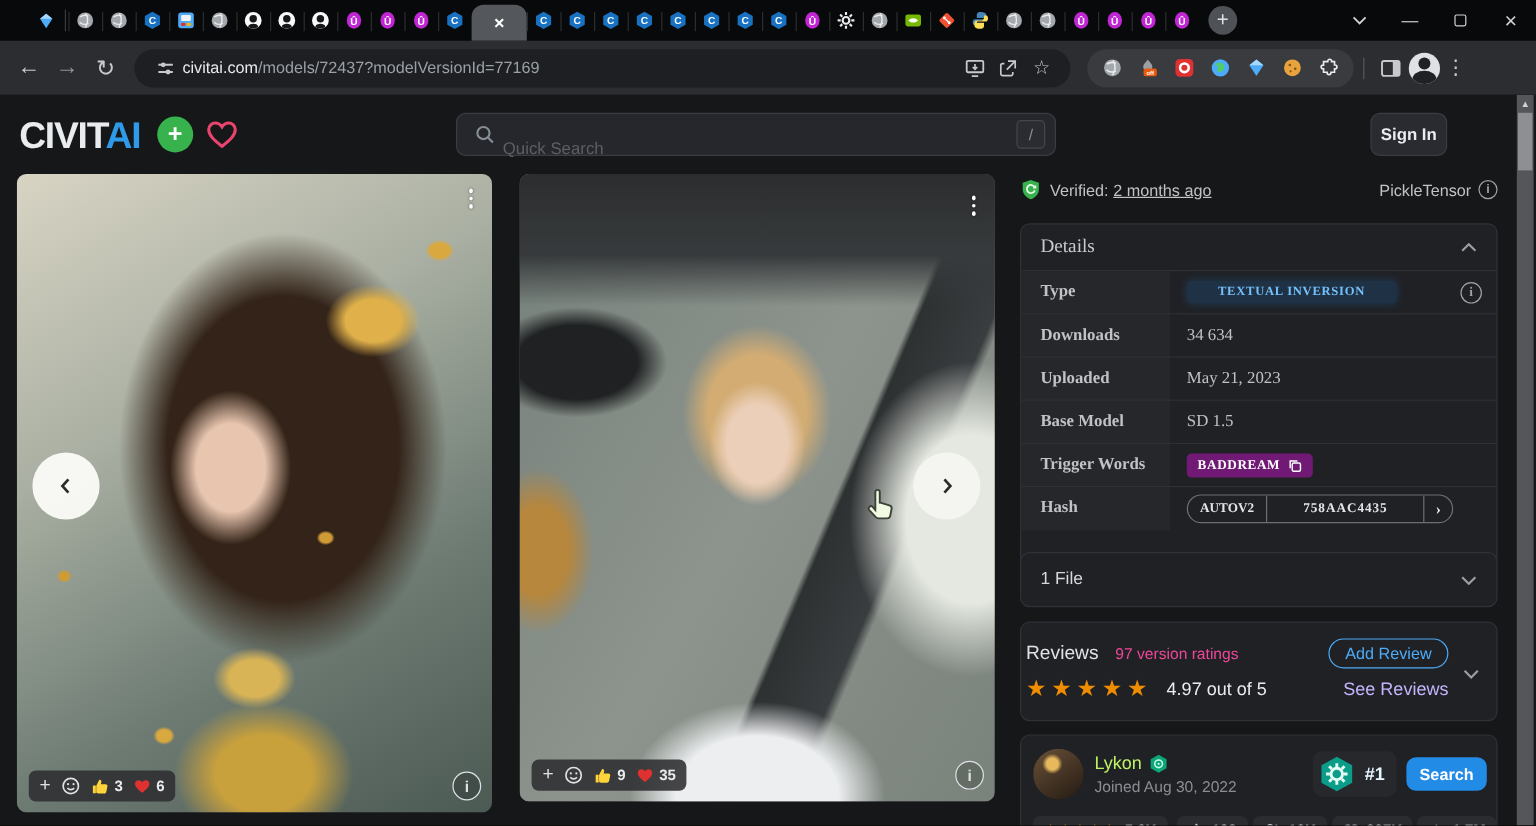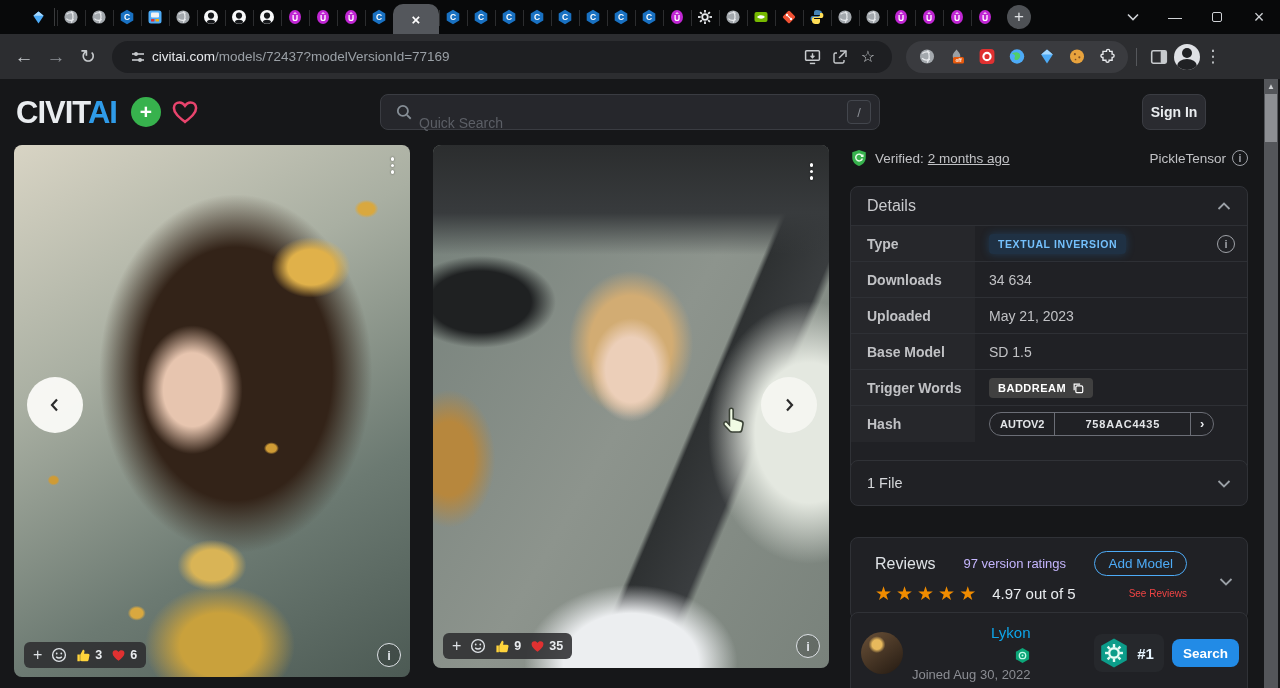--- a/index.html
+++ b/index.html
@@ -98,53 +98,53 @@
   .carousel-next { left:328px; background:rgba(248,248,245,.78); }
 
   
   .side { position:absolute; left:850px; width:398px; }
   .verified-row { top:69px; height:20px; display:flex; align-items:center; font-size:13.5px; color:#c1c2c5; }
   .verified-row .vtime { text-decoration:underline; margin-left:4px; }
   .verified-row .spacer { flex:1; }
   .shield-ico { margin-right:7px; display:flex; }
   .info-ico-sm { width:16px; height:16px; border-radius:50%; border:1.4px solid #9fa2a8; color:#9fa2a8; font-size:10.5px; font-weight:700; display:flex; align-items:center; justify-content:center; margin-left:6px; }
   .panel { background:#202125; border:1px solid #303237; border-radius:8px; }
-  .details-card { top:107px; height:287px; overflow:hidden; }
+  .details-card { top:107px; height:287px; overflow:hidden;font-family:Liberation Serif, serif; }
   .panel-head { height:38px; display:flex; align-items:center; padding:0 16px; color:#c9cacd; font-size:16px; }
   .panel-head .chev { margin-left:auto; display:flex; }
   .dtable { width:100%; border-collapse:collapse; }
   .dtable tr { border-top:1px solid #2e3035; }
   .dtable td { height:36px; font-size:14px; color:#c1c2c5; vertical-align:middle; }
   .dtable td.lbl { width:124px; padding-left:16px; font-weight:600; background:#26272b; }
   .dtable td.val { padding-left:14px; position:relative; }
-  .badge-blue { display:inline-block; background:rgba(34,139,230,.16); color:#74c0fc; font-size:10.5px; font-weight:700; letter-spacing:.6px; padding:4px 9px; border-radius:4px; box-shadow:0 0 8px rgba(34,139,230,.25); }
+  .badge-blue { display:inline-block; background:rgba(34,139,230,.16); color:#74c0fc; font-size:10.5px; font-weight:700; letter-spacing:.6px; padding:4px 26px; border-radius:4px; box-shadow:0 0 8px rgba(34,139,230,.25); }
   .row-info { position:absolute; right:12px; top:9px; width:18px; height:18px; border-radius:50%; border:1.4px solid #9fa2a8; color:#9fa2a8; font-size:11px; font-weight:700; display:flex; align-items:center; justify-content:center; }
-  .badge-purple { display:inline-flex; align-items:center; gap:6px; background:#404040; color:#fff; font-size:11px; font-weight:700; letter-spacing:.5px; padding:4px 9px; border-radius:4px; }
+  .badge-purple { display:inline-flex; align-items:center; gap:6px; background:#701a75; color:#fff; font-size:11px; font-weight:700; letter-spacing:.5px; padding:4px 9px; border-radius:4px; }
   .hash-pill { display:inline-flex; align-items:stretch; border:1px solid #6b6e76; border-radius:14px; overflow:hidden; height:24px; }
   .hash-pill .seg { display:flex; align-items:center; padding:0 10px; font-size:11px; font-weight:700; color:#e3e5e8; }
   .hash-pill .seg + .seg { border-left:1px solid #6b6e76; }
   .hash-pill .hv { letter-spacing:.8px; padding:0 30px; }
   .hash-pill .hc { color:#e9ecef; font-size:13px; padding:0 9px; }
   .file-card { top:381px; height:46px; display:flex; align-items:center; padding:0 16px; color:#d6d8db; font-size:14.5px; }
   .file-card .chev { margin-left:auto; display:flex; }
-  .reviews-card { top:458px; height:83px; padding:13px 24px; }
+  .reviews-card { top:439px; height:83px; padding:13px 4px; }
   .rev-row1 { display:flex; align-items:center; }
   .rev-title { color:#dee2e6; font-size:16px; }
-  .rev-sub { color:#c4b5fd; font-size:13px; margin-left:28px; }
+  .rev-sub { color:#ec4899; font-size:13px; margin-left:14px; }
   .add-review-btn { margin-left:auto; margin-right:36px; border:1px solid #4dabf7; color:#4dabf7; font-size:13.5px; border-radius:15px; padding:4px 13px; background:transparent; }
   .rev-chev { position:absolute; right:14px; top:34px; }
   .rev-row2 { display:flex; align-items:center; margin-top:8px; }
   .stars-big { color:#f08c00; font-size:19px; letter-spacing:4px; line-height:1; }
   .rating-txt { color:#e9ecef; font-size:15px; margin-left:12px; }
-  .see-reviews { color:#ef4444; font-size:10px; margin-left:auto; margin-right:36px; }
+  .see-reviews { color:#c4b5fd; font-size:15px; margin-left:auto; margin-right:36px; }
   .creator-card { top:533px; height:150px; padding:11px 8px 0 10px; }
   .cr-row1 { display:flex; align-items:center; }
   .cr-avatar { width:42px; height:42px; border-radius:50%; background:radial-gradient(12px 12px at 38% 30%, #e7b95c 0 40%, rgba(231,185,92,0) 70%), linear-gradient(145deg,#6a5138,#241a12); flex:0 0 42px; }
   .cr-names { margin-left:9px; }
-  .cr-name { color:#0ea5e9; font-size:15px; display:flex; align-items:flex-end; gap:6px;flex-direction:column; }
+  .cr-name { color:#bef264; font-size:15px; display:flex; align-items:center; gap:6px; }
   .cr-joined { color:#8b8d93; font-size:13px; margin-top:3px; }
   .rank-pill { margin-left:auto; background:#26282c; border-radius:8px; height:38px; display:flex; align-items:center; padding:0 10px 0 4px; gap:7px; }
   .rank-num { color:#e7f5ff; font-size:15px; font-weight:700; }
   .follow-btn { margin-left:8px; background:#228be6; color:#fff; font-size:13.5px; font-weight:700; border:none; border-radius:8px; height:28px; padding:0 11px; }
   .cr-stats { display:flex; align-items:center; margin-top:14px; gap:4px; }
   .stat-pill { background:#2b2c30; border-radius:6px; height:24px; display:flex; align-items:center; padding:0 9px; gap:6px; color:#e9ecef; font-size:12.5px; font-weight:700; }
   .stat-pill .st { color:#f08c00; font-size:12px; letter-spacing:1.5px; }
   .stat-gap { width:28px; }
 
   .cursor-hand { position:absolute; left:719px; top:326px; z-index:50; }
@@ -654,21 +654,21 @@
           <svg width="14" height="9" viewBox="0 0 14 9">
             <polyline points="1.5,2 7,7.5 12.5,2" fill="none" stroke="#9aa0a6" stroke-width="1.8"></polyline>
           </svg>
         </span>
     </div>
 
     <div class="side panel reviews-card" style="position:absolute;">
       <div class="rev-row1">
         <span class="rev-title">Reviews</span>
         <span class="rev-sub">97 version ratings</span>
-        <button class="add-review-btn">Add Model</button>
+        <button class="add-review-btn">Add Review</button>
       </div>
       <span class="chev rev-chev"><svg width="14" height="9" viewBox="0 0 14 9">
             <polyline points="1.5,2 7,7.5 12.5,2" fill="none" stroke="#9aa0a6" stroke-width="1.8"></polyline>
           </svg></span>
       <div class="rev-row2">
         <span class="stars-big">★★★★★</span>
         <span class="rating-txt">4.97 out of 5</span>
         <span class="see-reviews">See Reviews</span>
       </div>
     </div>

